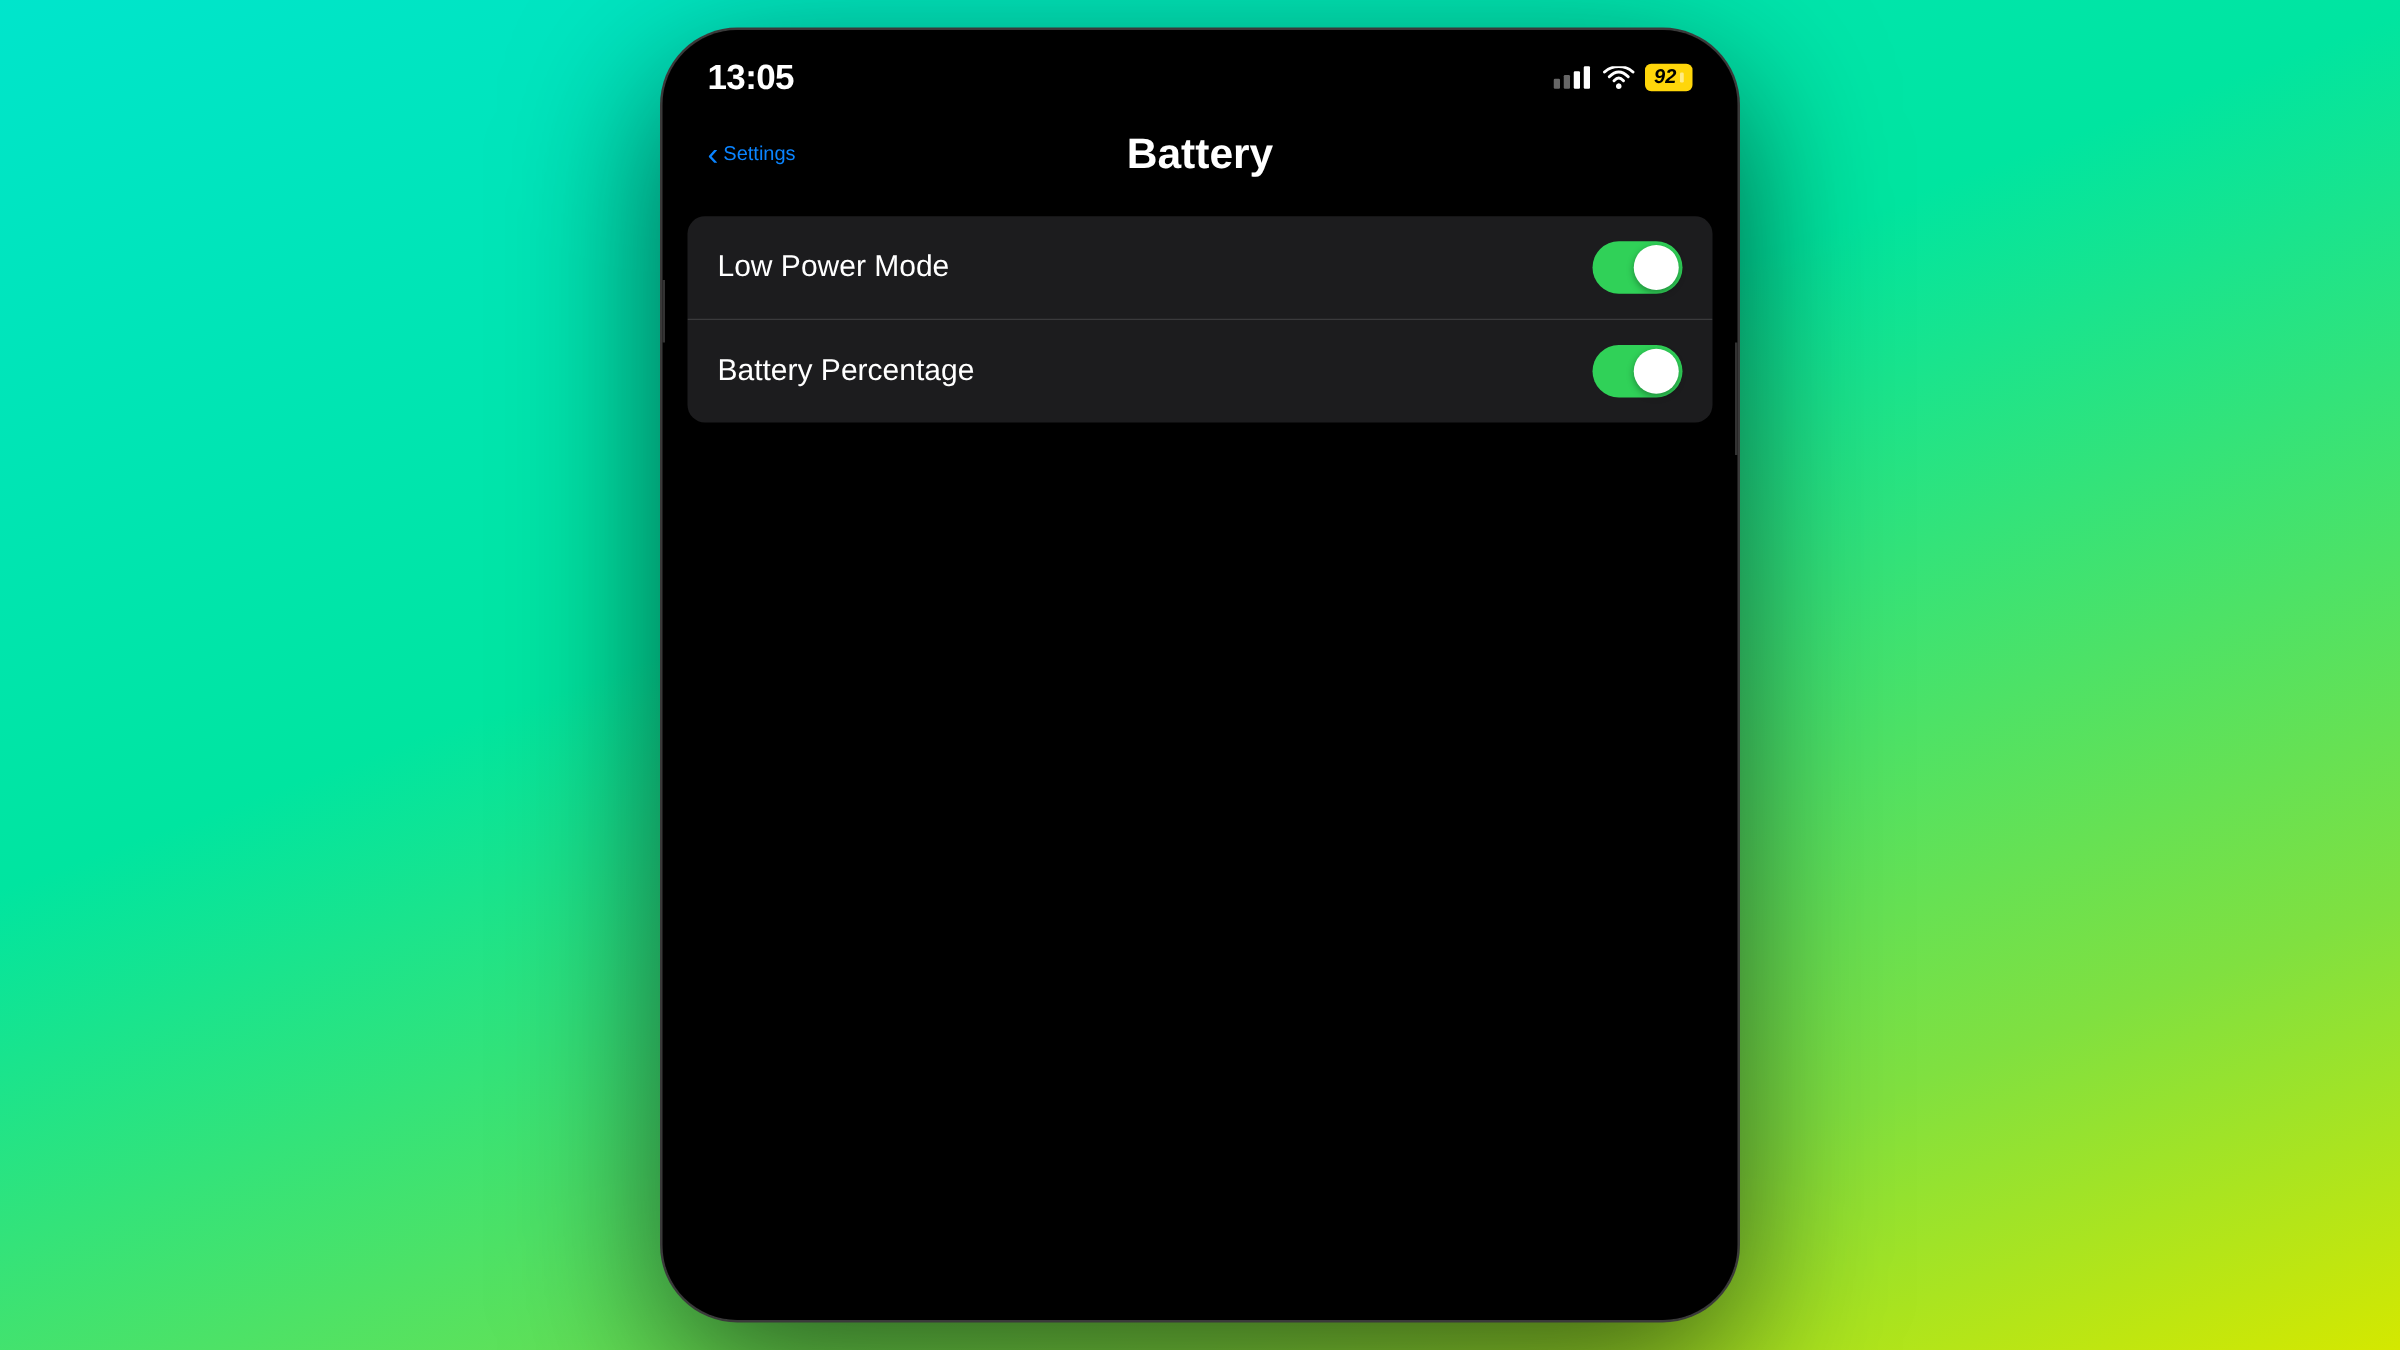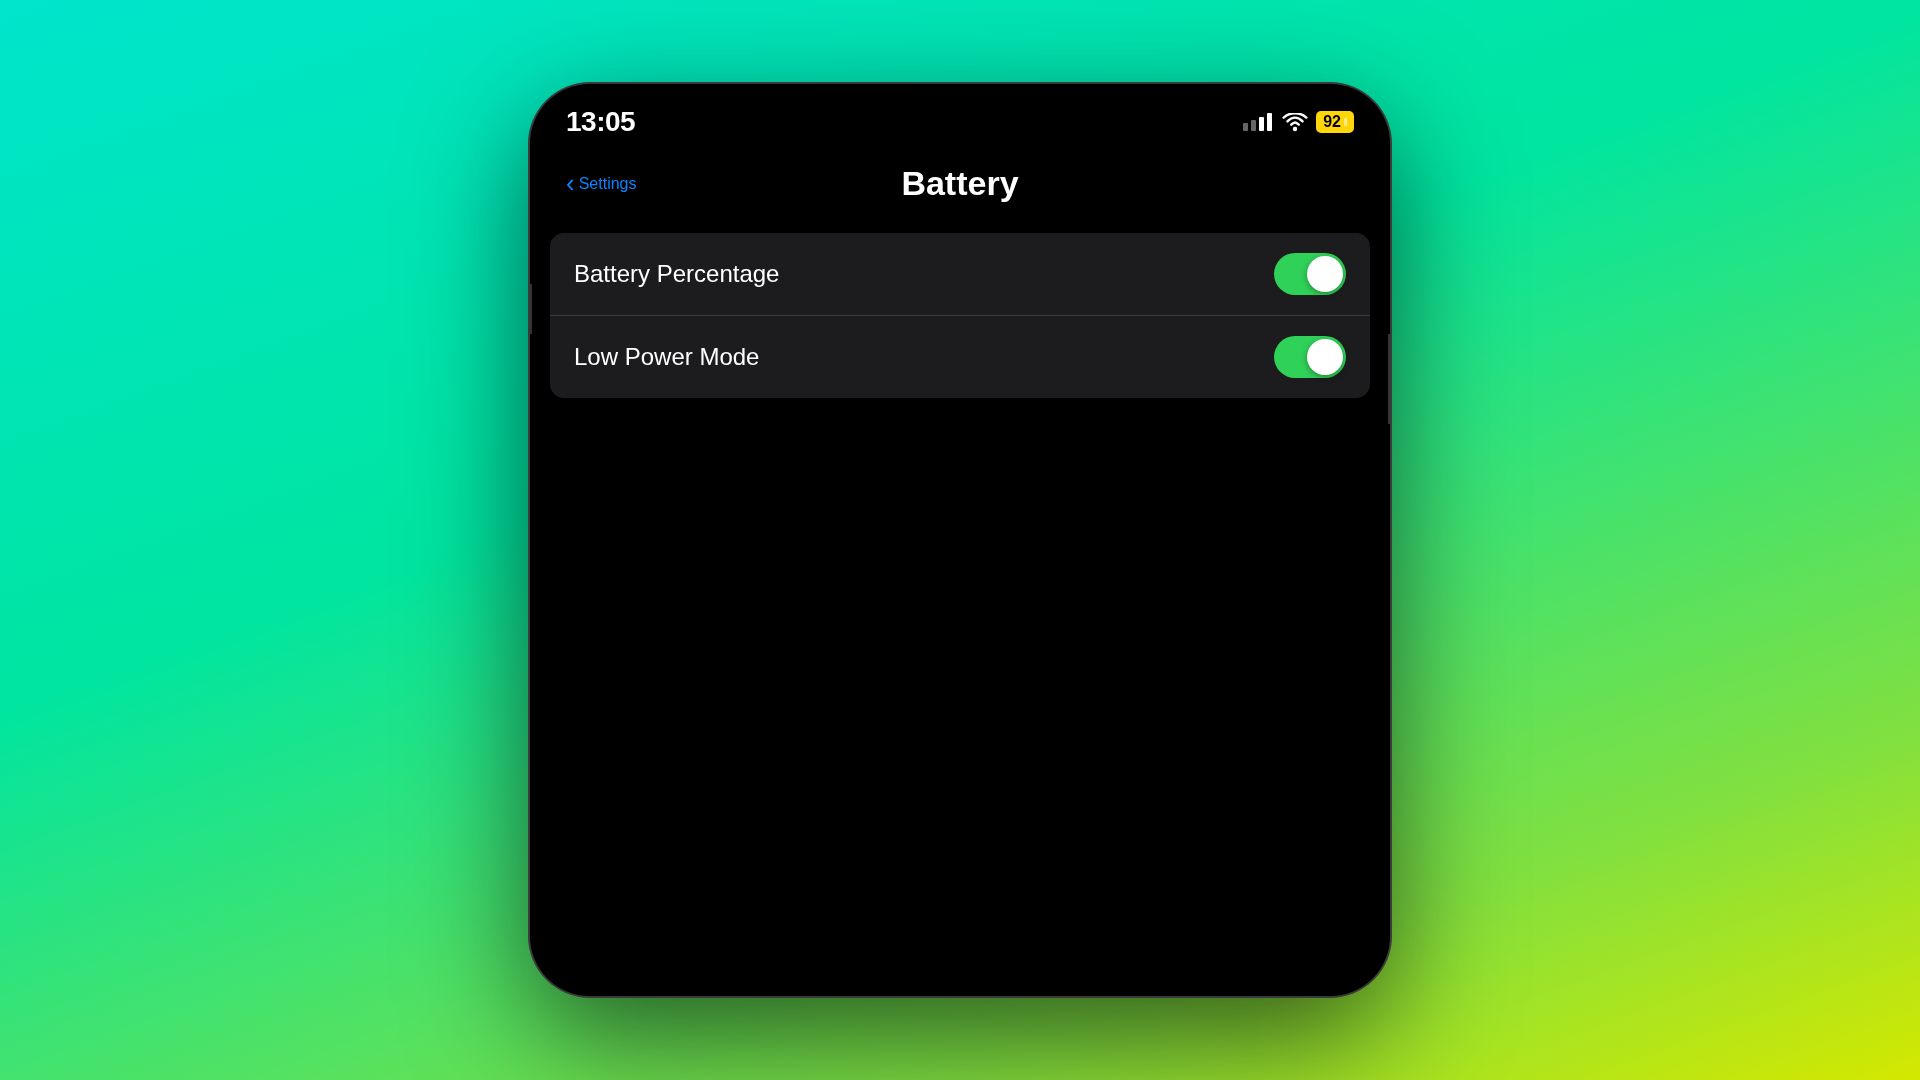--- a/index.html
+++ b/index.html
@@ -10,21 +10,21 @@
       overflow: hidden;
       font-family: -apple-system, 'SF Pro Display', 'Helvetica Neue', Arial, sans-serif;
       background: linear-gradient(160deg, #00e5cc 0%, #00e5a0 40%, #80e040 80%, #d4e800 100%);
       display: flex;
       align-items: center;
       justify-content: center;
     }
 
     .phone-container {
       width: 860px;
-      height: 912px;
+      height: 1032px;
       background: #1a1a1a;
       border-radius: 60px;
       position: relative;
       box-shadow:
         0 0 0 2px #3a3a3a,
         0 40px 120px rgba(0,0,0,0.6),
         inset 0 0 0 1px #2a2a2a;
       overflow: hidden;
       display: flex;
       flex-direction: column;
@@ -102,20 +102,21 @@
     .battery-badge {
       background: #ffd60a;
       color: #000;
       font-size: 16px;
       font-weight: 800;
       padding: 2px 7px;
       border-radius: 5px;
       display: flex;
       align-items: center;
       gap: 3px;
+      font-style: italic;
     }
 
     .battery-tip {
       width: 3px;
       height: 8px;
       background: #fff;
       border-radius: 1px;
       opacity: 0.5;
     }
 
@@ -288,29 +289,29 @@
         <span class="back-label">Settings</span>
       </div>
       <div class="page-title">Battery</div>
     </div>
 
     <div class="content">
 
       <div class="settings-card">
 
         <div class="settings-row">
+          <span class="settings-row-label">Low Power Mode</span>
+          <div class="toggle">
+            <div class="toggle-knob"></div>
+          </div>
+        </div>
+
+        <div class="settings-row">
           <span class="settings-row-label">Battery Percentage</span>
           <div class="toggle">
             <div class="toggle-knob"></div>
           </div>
         </div>
-
-        <div class="settings-row">
-          <span class="settings-row-label">Low Power Mode</span>
-          <div class="toggle">
-            <div class="toggle-knob"></div>
-          </div>
-        </div>
       </div>
 
     </div>
   </div>
 </div>
 
 </body></html>

